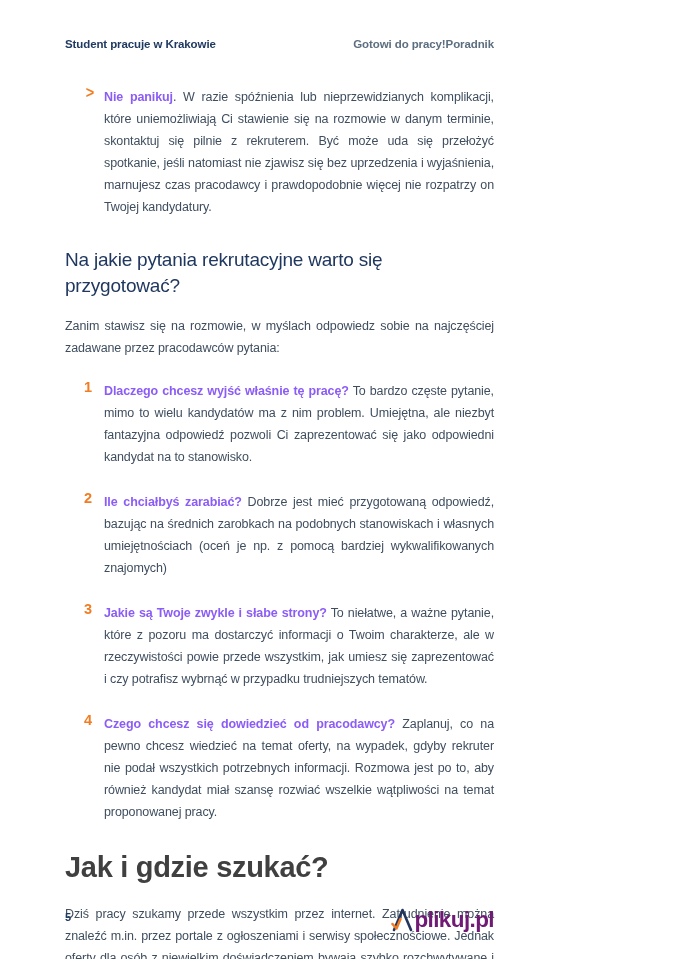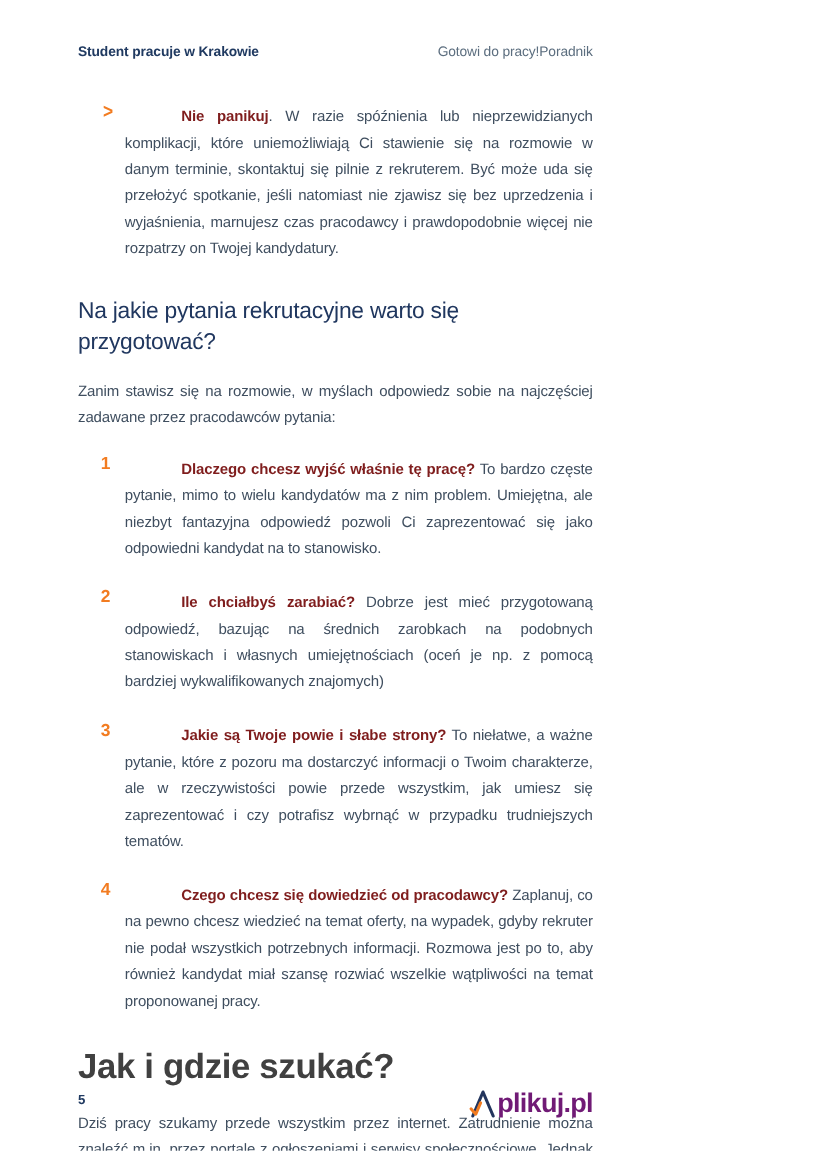--- a/index.html
+++ b/index.html
@@ -14,31 +14,31 @@
     width: 560px; height: 959px;
     background: #ffffff;
     padding: 37px 66px 0 65px;
   }
   
   .hdr {
     display: flex; justify-content: space-between; align-items: baseline;
     font-size: 11.5px; line-height: 14px;
   }
   .hdr-left { color: #203a61; font-weight: 700; letter-spacing: -0.1px; }
-  .hdr-right { color: #5c6e7f; font-weight: 400; letter-spacing: -0.1px; text-align: right; }
+  .hdr-right { color: #5c6e7f; font-weight: 700; letter-spacing: -0.1px; text-align: right; }
 
   
   .body {
     color: #3f4e5f;
     font-size: 12.5px;
     line-height: 22px;
     letter-spacing: -0.1px;
   }
   .just { text-align: justify; }
-  .lead { color: #7f1d1d; font-weight: 700; margin-left: 47px; }
+  .lead { color: #8b5cf6; font-weight: 700; }
 
   
   .tip { position: relative; margin-top: 35px; padding-left: 39px; }
   .tip-marker {
     position: absolute; left: 20px; top: -3px;
     color: #f27c21; font-weight: 700; font-size: 17px;
     transform: scaleX(0.85);
   }
 
   
@@ -101,21 +101,21 @@
     <li class="q">
       <span class="q-num">1</span>
       <p class="body just"><strong class="lead">Dlaczego chcesz wyjść właśnie tę pracę?</strong><span> To bardzo częste pytanie, mimo to wielu kandydatów ma z nim problem. Umiejętna, ale niezbyt fantazyjna odpowiedź pozwoli Ci zaprezentować się jako odpowiedni kandydat na to stanowisko.</span></p>
     </li>
     <li class="q">
       <span class="q-num">2</span>
       <p class="body just"><strong class="lead">Ile chciałbyś zarabiać?</strong><span> Dobrze jest mieć przygotowaną odpowiedź, bazując na średnich zarobkach na podobnych stanowiskach i własnych umiejętnościach (oceń je np. z pomocą bardziej wykwalifikowanych znajomych)</span></p>
     </li>
     <li class="q">
       <span class="q-num">3</span>
-      <p class="body just"><strong class="lead">Jakie są Twoje powie i słabe strony?</strong><span> To niełatwe, a ważne pytanie, które z pozoru ma dostarczyć informacji o Twoim charakterze, ale w rzeczywistości powie przede wszystkim, jak umiesz się zaprezentować i czy potrafisz wybrnąć w przypadku trudniejszych tematów.</span></p>
+      <p class="body just"><strong class="lead">Jakie są Twoje zwykle i słabe strony?</strong><span> To niełatwe, a ważne pytanie, które z pozoru ma dostarczyć informacji o Twoim charakterze, ale w rzeczywistości powie przede wszystkim, jak umiesz się zaprezentować i czy potrafisz wybrnąć w przypadku trudniejszych tematów.</span></p>
     </li>
     <li class="q">
       <span class="q-num">4</span>
       <p class="body just"><strong class="lead">Czego chcesz się dowiedzieć od pracodawcy?</strong><span> Zaplanuj, co na pewno chcesz wiedzieć na temat oferty, na wypadek, gdyby rekruter nie podał wszystkich potrzebnych informacji. Rozmowa jest po to, aby również kandydat miał szansę rozwiać wszelkie wątpliwości na temat proponowanej pracy.</span></p>
     </li>
   </ol>
 
   <h1 class="main-heading">Jak i gdzie szukać?</h1>
 
   <p class="body closing just">Dziś pracy szukamy przede wszystkim przez internet. Zatrudnienie można znaleźć m.in. przez portale z ogłoszeniami i serwisy społecznościowe. Jednak oferty dla osób z niewielkim doświadczeniem bywają szybko rozchwytywane i zwykle nie należą do najatrakcyjniejszych. Dlatego w poszukiwaniu ciekawego zajęcia warto wyjść poza cyberprzestrzeń.</p>

